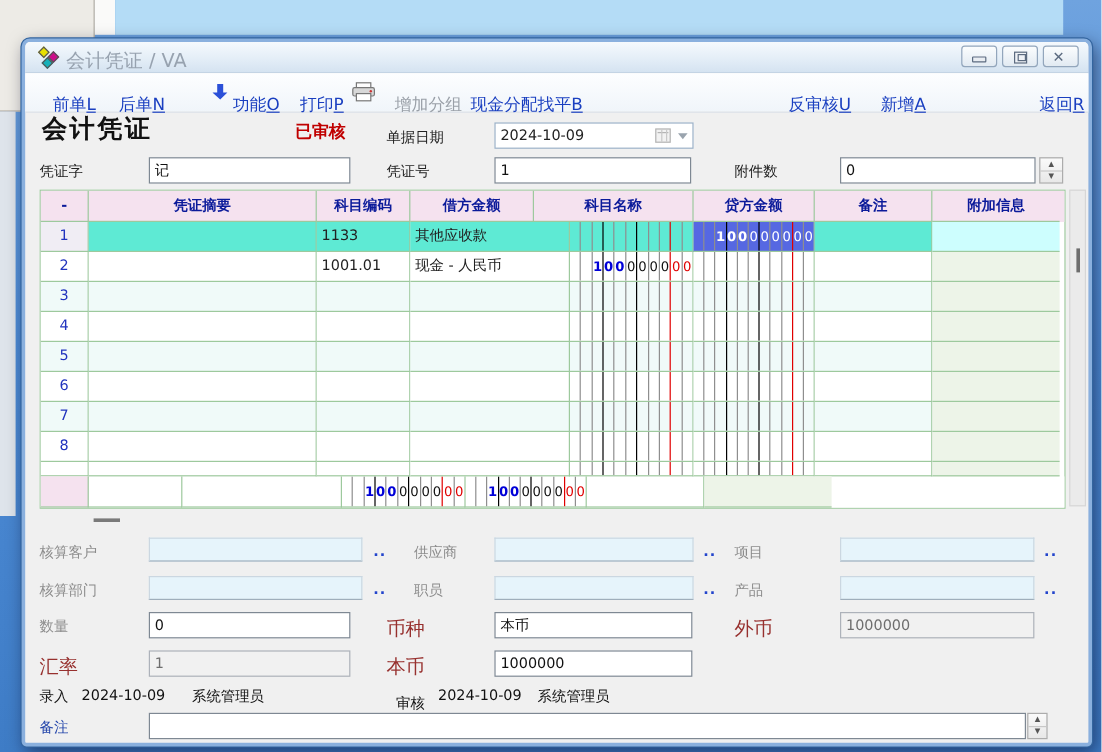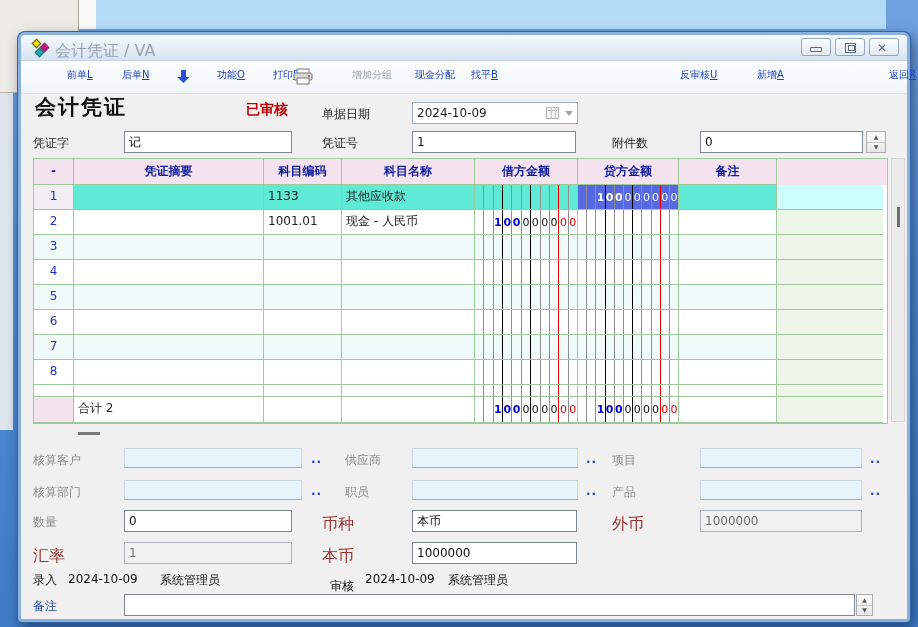--- a/index.html
+++ b/index.html
@@ -36,21 +36,21 @@
             background:linear-gradient(180deg,#FBFDFE,#E2EAF2);
             border:1px solid #93A6BC; border-radius:3px; }
   .g-min { position:absolute; left:8px; top:8px; width:12px; height:5px; border:1px solid #5C6B80; background:#E9EDF2; border-radius:1px; }
   .g-res { position:absolute; left:9px; top:4px; width:11px; height:10px; border:1px solid #5C6B80; background:#EFF2F6; }
   .g-res:before { content:""; position:absolute; left:2px; top:1px; width:5px; height:4px; border:1px solid #5C6B80; }
   .g-cls { position:absolute; left:7px; top:2px; font-size:12px; font-weight:bold; color:#5C6B80; }
 
   
   .toolbar { left:0; top:26px; width:886px; height:33px;
              background:linear-gradient(180deg,#FDFEFF,#F0F5FA); border-bottom:1px solid #DCE2E9; }
-  .tb-item { position:absolute; top:7px; font-size:10px; color:#1A3FC0; cursor:default; white-space:nowrap;margin-left:23px; }
+  .tb-item { position:absolute; top:18px; font-size:14px; color:#1A3FC0; cursor:default; white-space:nowrap; }
   .tb-item u { text-decoration:underline; }
   .tb-disabled { color:#9AA0A8; }
   .func-arrow { position:absolute; top:8px; width:13px; height:15px; }
   .printer-ic { position:absolute; top:7px; width:20px; height:17px; }
 
   
   .stamp { font-size:14px; font-weight:bold; color:#C00000; }
   .form-title { font-family:"DejaVu Serif", serif; font-size:21px; font-weight:bold; color:#111; letter-spacing:2px; }
   .flabel { font-size:12px; color:#222; }
   .input-wt, .input-lb, .input-dis { position:absolute; height:22px; font-family:"DejaVu Sans",sans-serif; font-size:12px; padding:0 4px; }
@@ -185,24 +185,25 @@
       <div class="spinner" style="left:845px; top:96px;">
         <span class="sp-up">▲</span>
         <span class="sp-dn">▼</span>
       </div>
 
       <div class="abs vtable">
         <div class="thead-row">
           <div class="cell c0 hcell">-</div>
           <div class="cell c1 hcell">凭证摘要</div>
           <div class="cell c2 hcell">科目编码</div>
+          <div class="cell c4 hcell">借方金额</div>
           <div class="cell c3 hcell">科目名称</div>
-          <div class="cell c4 hcell">借方金额</div>
           <div class="cell c5 hcell">贷方金额</div>
           <div class="cell c6 hcell">备注</div>
+          <div class="cell c7 hcell">附加信息</div>
         </div>
 
         <div class="trow row-hl">
           <div class="cell c0 numcell">1</div>
           <div class="cell c1"></div>
           <div class="cell c2">1133</div>
           <div class="cell c3">其他应收款</div>
           <div class="cell c4 amt">
               <span class="dgslot"></span>
               <span class="dgslot"></span>
@@ -508,21 +509,20 @@
               <span class="dgslot"></span>
               <span class="dgslot"></span>
               <span class="dgslot"></span>
             </div>
           <div class="cell c6"></div>
             <div class="cell c7 extra-cell"></div>
         </div>
 
         <div class="ttotal-row">
           <div class="cell c0 totmark"></div>
-          <div class="cell c1">合计 2</div>
           <div class="cell c2"></div>
           <div class="cell c3"></div>
           <div class="cell c4 amt">
               <span class="dgslot"></span>
               <span class="dgslot"></span>
               <span class="dgslot dg-hi">1</span>
               <span class="dgslot dg-hi">0</span>
               <span class="dgslot dg-hi">0</span>
               <span class="dgslot dg-mid">0</span>
               <span class="dgslot dg-mid">0</span>

